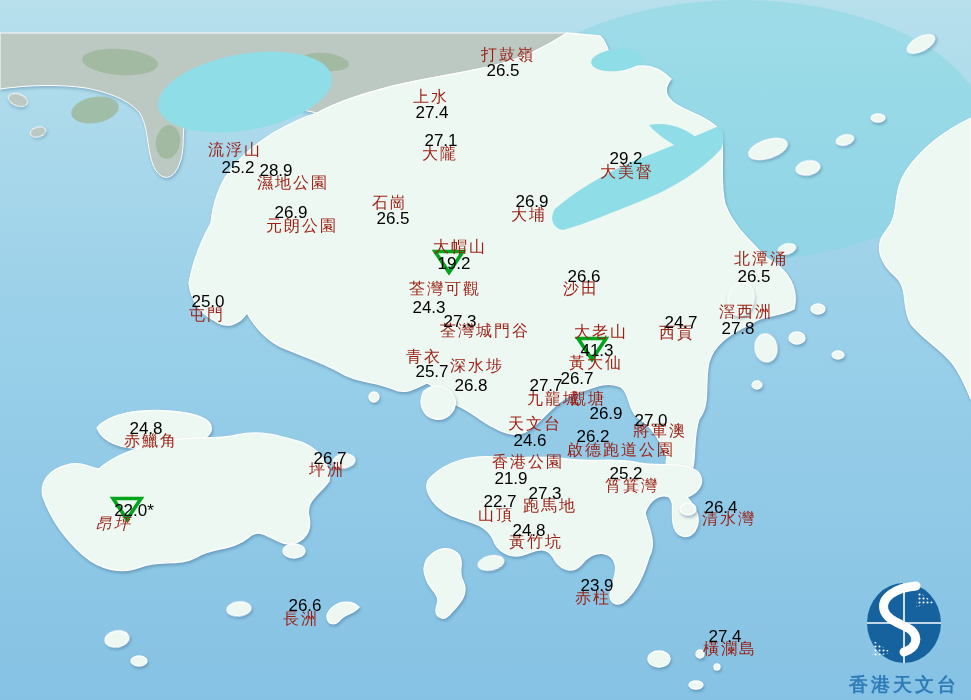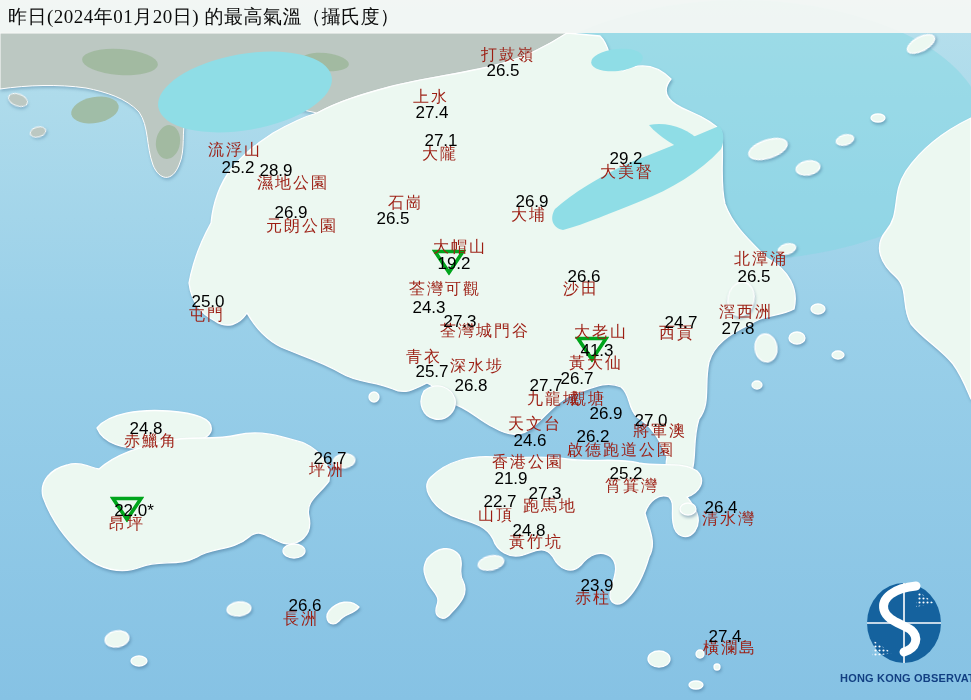--- a/index.html
+++ b/index.html
@@ -142,21 +142,21 @@
       <div class="st-name" style="left: 440px; top: 154px;">大隴</div>
       <div class="st-val" style="left: 441px; top: 140px;">27.1</div>
       <div class="st-name" style="left: 627px; top: 172px;">大美督</div>
       <div class="st-val" style="left: 626px; top: 158px;">29.2</div>
       <div class="st-name" style="left: 235px; top: 150px;">流浮山</div>
       <div class="st-val" style="left: 238px; top: 167px;">25.2</div>
       <div class="st-name" style="left: 293px; top: 183px;">濕地公園</div>
       <div class="st-val" style="left: 276px; top: 170px; text-align: center;">28.9</div>
       <div class="st-name" style="left: 302px; top: 226px;">元朗公園</div>
       <div class="st-val" style="left: 291px; top: 212px;">26.9</div>
-      <div class="st-name" style="left: 406px; top: 203px;">石崗</div>
+      <div class="st-name" style="left: 390px; top: 203px;">石崗</div>
       <div class="st-val" style="left: 393px; top: 218px;">26.5</div>
       <div class="st-name" style="left: 529px; top: 215px;">大埔</div>
       <div class="st-val" style="left: 532px; top: 201px;">26.9</div>
       <div class="st-name" style="left: 460px; top: 247px;">大帽山</div>
       <div class="st-val" style="left: 454px; top: 263px;">19.2</div>
       <div class="st-name" style="left: 581px; top: 289px;">沙田</div>
       <div class="st-val" style="left: 584px; top: 276px;">26.6</div>
       <div class="st-name" style="left: 761px; top: 259px;">北潭涌</div>
       <div class="st-val" style="left: 754px; top: 276px;">26.5</div>
       <div class="st-name" style="left: 746px; top: 312px;">滘西洲</div>
@@ -188,52 +188,50 @@
       <div class="st-name" style="left: 621px; top: 450px;">啟德跑道公園</div>
       <div class="st-val" style="left: 593px; top: 436px;">26.2</div>
       <div class="st-name" style="left: 528px; top: 462px;">香港公園</div>
       <div class="st-val" style="left: 511px; top: 478px;">21.9</div>
       <div class="st-name" style="left: 632px; top: 486px;">筲箕灣</div>
       <div class="st-val" style="left: 626px; top: 473px;">25.2</div>
       <div class="st-name" style="left: 151px; top: 441px;">赤鱲角</div>
       <div class="st-val" style="left: 146px; top: 428px;">24.8</div>
       <div class="st-name" style="left: 327px; top: 470px;">坪洲</div>
       <div class="st-val" style="left: 330px; top: 458px;">26.7</div>
-      <div class="st-name" style="left: 127px; top: 524px;">昂坪</div>
+      <div class="st-name" style="left: 114px; top: 524px; font-style: italic;">昂坪</div>
       <div class="st-val" style="left: 134px; top: 510px;">22.0*</div>
       <div class="st-name" style="left: 496px; top: 515px;">山頂</div>
       <div class="st-val" style="left: 500px; top: 501px;">22.7</div>
       <div class="st-name" style="left: 550px; top: 506px;">跑馬地</div>
       <div class="st-val" style="left: 545px; top: 493px;">27.3</div>
       <div class="st-name" style="left: 536px; top: 542px;">黃竹坑</div>
       <div class="st-val" style="left: 529px; top: 530px;">24.8</div>
       <div class="st-name" style="left: 593px; top: 598px;">赤柱</div>
       <div class="st-val" style="left: 597px; top: 585px;">23.9</div>
       <div class="st-name" style="left: 729px; top: 519px;">清水灣</div>
       <div class="st-val" style="left: 721px; top: 507px;">26.4</div>
       <div class="st-name" style="left: 301px; top: 619px;">長洲</div>
       <div class="st-val" style="left: 305px; top: 605px;">26.6</div>
-      <div class="st-name" style="left: 730px; top: 649px; font-family: Liberation Mono, monospace;">橫瀾島</div>
+      <div class="st-name" style="left: 730px; top: 649px;">橫瀾島</div>
       <div class="st-val" style="left: 725px; top: 636px;">27.4</div>
     </div>
 
-  <div class="titlebar">
-    <span>昨日(2024年01月20日) 的最高氣溫（攝氏度）</span>
-  </div>
 
   <div class="logo">
     <svg width="92" height="86" viewBox="0 0 92 86">
       <ellipse cx="46" cy="42" rx="37" ry="40" fill="#15629e"></ellipse>
       <line x1="9" y1="42" x2="83" y2="42" stroke="#ffffff" stroke-width="1.6"></line>
       <line x1="46" y1="2" x2="46" y2="82" stroke="#ffffff" stroke-width="1.6"></line>
       <path d="M58,5 C36,7 23,17 26,29 C29,40 45,43 53,49 C61,56 59,67 46,71" fill="none" stroke="#ffffff" stroke-width="9" stroke-linecap="round"></path>
       <path d="M60,10 L76,22 L58,26 Z" fill="url(#dots2)"></path>
       <path d="M16,60 L34,72 L14,76 Z" fill="url(#dots2)"></path>
       <defs>
         <pattern id="dots2" width="4" height="4" patternUnits="userSpaceOnUse">
           <circle cx="1.5" cy="1.5" r="1.05" fill="#ffffff"></circle>
         </pattern>
       </defs>
     </svg>
+    <div class="logo-cn">香港天文台</div>
     <div class="logo-en">HONG KONG OBSERVATORY</div>
   </div>
 
 </div>
 
 </body></html>

